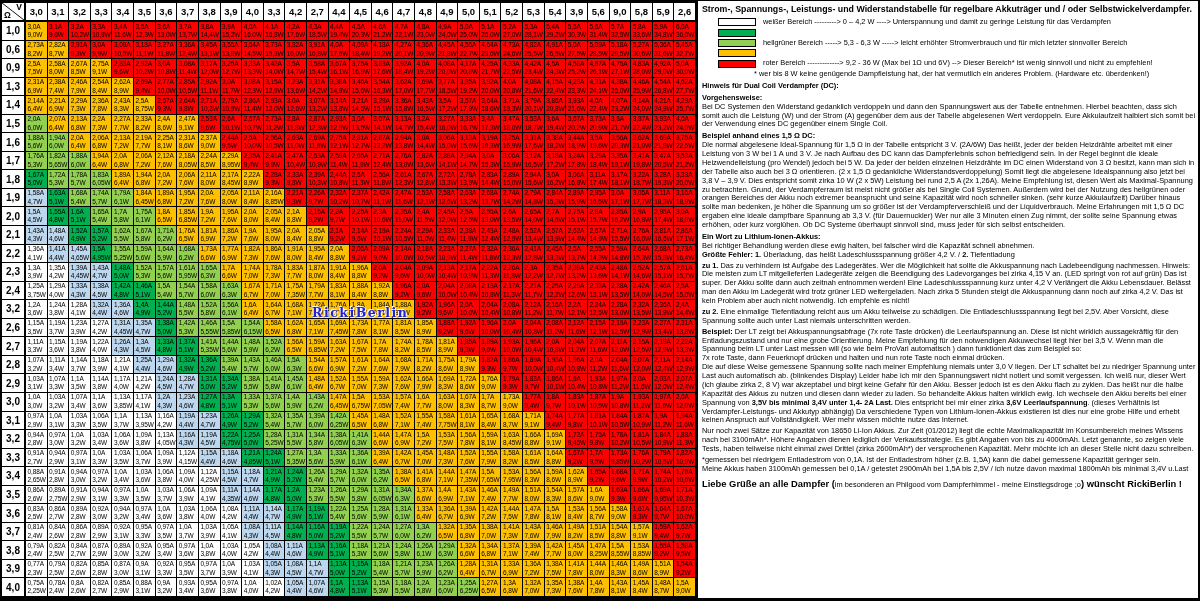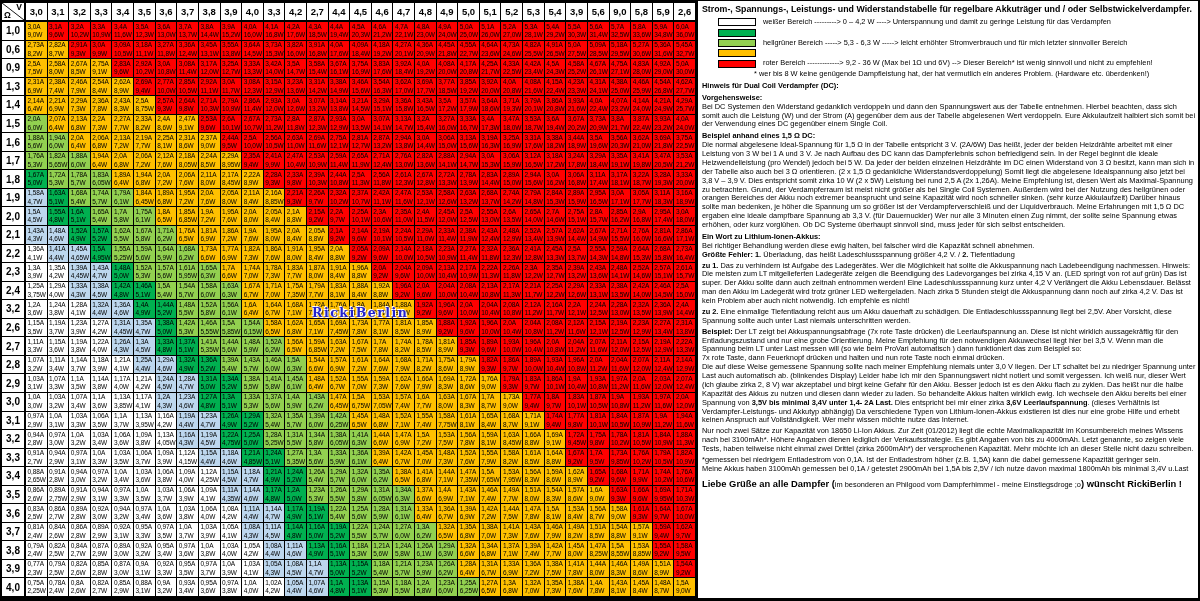--- a/index.html
+++ b/index.html
@@ -3984,21 +3984,21 @@
     <div class="lg-foot">* wer bis 8 W keine genügende Dampfleistung hat, der hat vermutlich ein anderes Problem. (Hardware etc. überdenken!)</div>
     <div id="blocks">
         <div class="blk-h"><span class="b">Hinweis für Dual Coil Verdampfer (DC):</span></div>
         <div class="blk-h"><span class="b">Vorgehensweise:</span></div>
         <div class="blk-p tight"><span>Bei DC Systemen den Widerstand gedanklich verdoppeln und dann den Spannungswert aus der Tabelle entnehmen. Hierbei beachten, dass sich somit auch die Leistung (W) und der Strom (A) gegenüber dem aus der Tabelle abgelesenen Wert verdoppeln. Eure Akkulaufzeit halbiert sich somit bei der Verwendung eines DC gegenüber einem Single Coil.</span></div>
         <div class="blk-h"><span class="b">Beispiel anhand eines 1,5 Ω DC:</span></div>
         <div class="blk-p tight"><span>Die normal abgelesene Ideal-Spannung für 1,5 Ω in der Tabelle entspricht 3 V. (2A/6W) Das heißt, jeder der beiden Heizdrähte arbeitet mit einer Leistung von 3 W bei 1 A und 3 V. Je nach Aufbau des DC kann das Dampferlebnis schon befriedigend sein. In der Regel beginnt die ideale Heizwendelleistung (pro Wendel) jedoch bei 5 W. Da jeder der beiden einzelnen Heizdrähte im DC einen Widerstand von 3 Ω besitzt, kann man sich in der Tabelle also auch bei 3 Ω orientieren. (2 x 1,5 Ω gedankliche Widerstandsverdoppelung) Somit liegt die abgelesene Idealspannung also jetzt bei 3,8 V – 3,9 V. Dies entspricht somit zirka 10 W (2 x 5W) Leistung bei rund 2,5 A (2x 1,26A). Meine Empfehlung ist, diesen Wert als Maximal-Spannung zu betrachten. Grund, der Verdampferraum ist meist nicht größer als bei Single Coil Systemen. Außerdem wird bei der Nutzung des hellgrünen oder orangen Bereiches der Akku noch extremer beansprucht und seine Kapazität wird noch schneller sinken. (sehr kurze Akkulaufzeit) Darüber hinaus sollte man bedenken, je höher die Spannung um so größer ist der Verdampferverschleiß und der Liquidverbrauch. Meine Erfahrungen mit 1,5 Ω DC ergaben eine ideale dampfbare Spannung ab 3,3 V. (für Dauernuckler) Wer nur alle 3 Minuten einen Zug nimmt, der sollte seine Spannung etwas erhöhen, oder kurz vorglühen. Ob DC Systeme überhaupt sinnvoll sind, muss jeder für sich selbst entscheiden.</span></div>
         <div class="blk-h"><span class="b">Ein Wort zu Lithium-Ionen-Akkus:</span></div>
         <div class="blk-p tight"><span>Bei richtiger Behandlung werden diese ewig halten, bei falscher wird die Kapazität schnell abnehmen.</span><br><span class="b">Größte Fehler: 1.</span><span> Überladung, das heißt Ladeschlussspannung größer 4,2 V. / </span><span class="b">2.</span><span> Tiefentladung</span></div>
         <div class="blk-p"><span class="b">zu 1.</span><span> Das zu verhindern ist Aufgabe des Ladegerätes. Wer die Möglichkeit hat sollte die Akkuspannung nach Ladebeendigung nachmessen. Hinweis: Die meisten zum LT mitgelieferten Ladegeräte zeigen die Beendigung des Ladevorganges bei zirka 4,15 V an. (LED springt von rot auf grün) Das ist super. Der Akku sollte dann auch zeitnah entnommen werden! Eine Ladeschlussspannung kurz unter 4,2 V Verlängert die Akku Lebensdauer. Belässt man den Akku im Ladegerät wird trotz grüner LED weitergeladen. Nach zirka 5 Stunden steigt die Akkuspannung dann noch auf zirka 4,2 V. Das ist kein Problem aber auch nicht notwendig. Ich empfehle es nicht!</span></div>
-        <div class="blk-p"><span class="b">zu 2.</span><span> Eine einmalige Tiefentladung reicht aus um Akku dauerhaft zu schädigen. Die Entladeschlussspannung liegt bei 2,5V. Aber Vorsicht, diese Spannung sollte auch unter Last niemals unterschritten werden.</span></div>
+        <div class="blk-p"><span class="b">zu 2.</span><span> Eine einmalige Tiefentladung reicht aus um Akku teilweise zu schädigen. Die Entladeschlussspannung liegt bei 2,5V. Aber Vorsicht, diese Spannung sollte auch unter Last niemals unterschritten werden.</span></div>
         <div class="blk-p"><span class="b">Beispiel:</span><span> Der LT zeigt bei Akkuspannungsabfrage (7x rote Taste drücken) die Leerlaufspannung an. Diese ist nicht wirklich aussagekräftig für den Entladungszustand und nur eine grobe Orientierung. Meine Empfehlung für den notwendigen Akkuwechsel liegt hier bei 3,5 V. Wenn man die Spannung beim LT unter Last messen will (so wie beim ProVari automatisch ) dann funktioniert das zum Beispiel so:</span><br><span>7x rote Taste, dann Feuerknopf drücken und halten und nun rote Taste noch einmal drücken.</span><br><span>Die auf diese Weise gemessene Spannung sollte nach meiner Empfehlung niemals unter 3,0 V liegen. Der LT schaltet bei zu niedriger Spannung unter Last auch automatisch ab. (blinkendes Display) Leider habe ich mir den Spannungswert nicht notiert und somit vergessen. Ich weiß nur, dieser Wert (ich glaube zirka 2, 8 V) war akzeptabel und birgt keine Gefahr für den Akku. Besser jedoch ist es den Akku flach zu zyklen. Das heißt nur die halbe Kapazität des Akkus zu nutzen und diesen dann wieder zu laden. So behandelte Akkus halten wirklich ewig. Ich wechsele den Akku bereits bei einer Spannung von </span><span class="b">3,5V bis minimal 3,4V unter 1,4- 2A  Last.</span><span> Dies entspricht bei mir einer zirka </span><span class="b">3,6V Leerlaufspannung</span><span>. (dieses Verhältnis ist Verdampfer-Leistungs- und Akkutyp abhängig) Da verschiedene Typen von Lithium-Ionen-Akkus existieren ist dies nur eine grobe Hilfe und erhebt keinen Anspruch auf Vollständigkeit. Wer mehr wissen möchte nutze das Internet.</span></div>
         <div class="blk-p"><span>Nur noch zwei Sätze zur Kapazität von 18650 Li-Ion Akkus. Zur Zeit (01/2012) liegt die echte Maximalkapazität im Konsumbereich meines Wissens nach bei 3100mAh*. Höhere Angaben dienen lediglich der Verkaufsstrategie. Es gibt Angaben von bis zu 4000mAh. Letzt genannte, so zeigen viele Tests, haben teilweise nicht einmal zwei Drittel (zirka 2600mAh*) der versprochenen Kapazität. Mehr möchte ich an dieser Stelle nicht dazu schreiben.</span></div>
         <div class="blk-p"><span>*gemessen bei niedrigem Entladestrom von 0,1A. Ist der Entladestrom höher (z.B. 1,5A) kann die dabei gemessene Kapazität geringer sein.</span><br><span>Meine Akkus haben 3100mAh gemessen bei 0,1A / getestet 2900mAh bei 1,5A bis 2,5V  / ich nutze davon maximal 1800mAh bis minimal 3,4V u.Last</span></div>
         <div class="closing"><span class="b">Liebe Grüße an alle Dampfer (</span><span class="small">im besonderen an Philgood vom Dampferhimmel - meine Einstiegsdroge ;o</span><span class="b">) wünscht RickiBerlin !</span></div>
       </div>
   </div>
 
 </div>
 
 </body></html>

